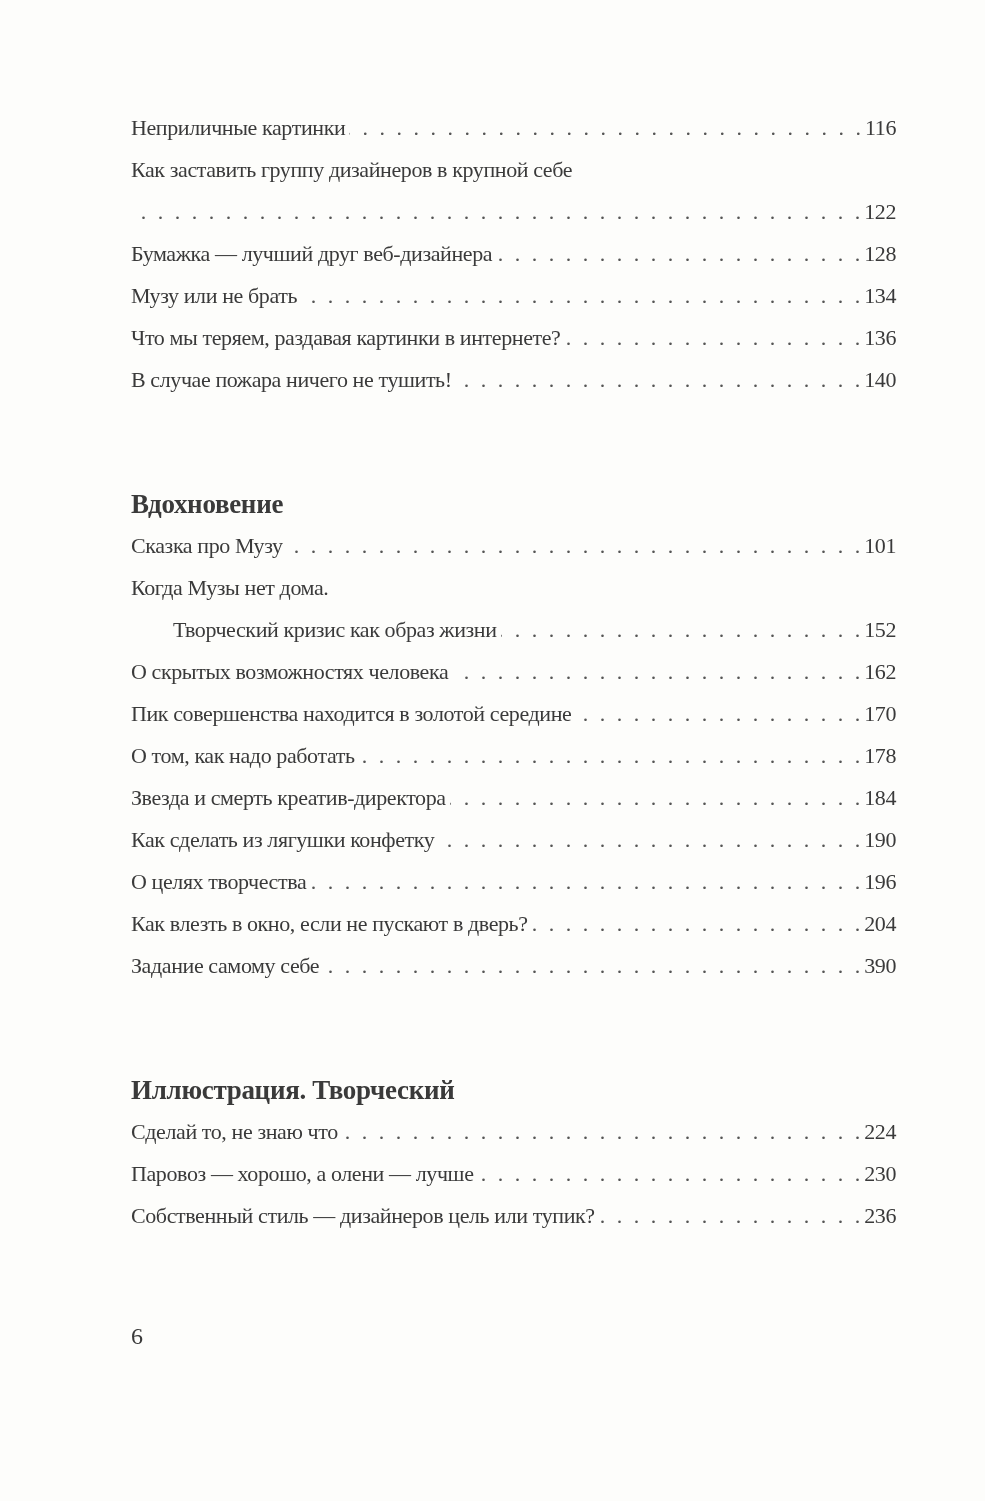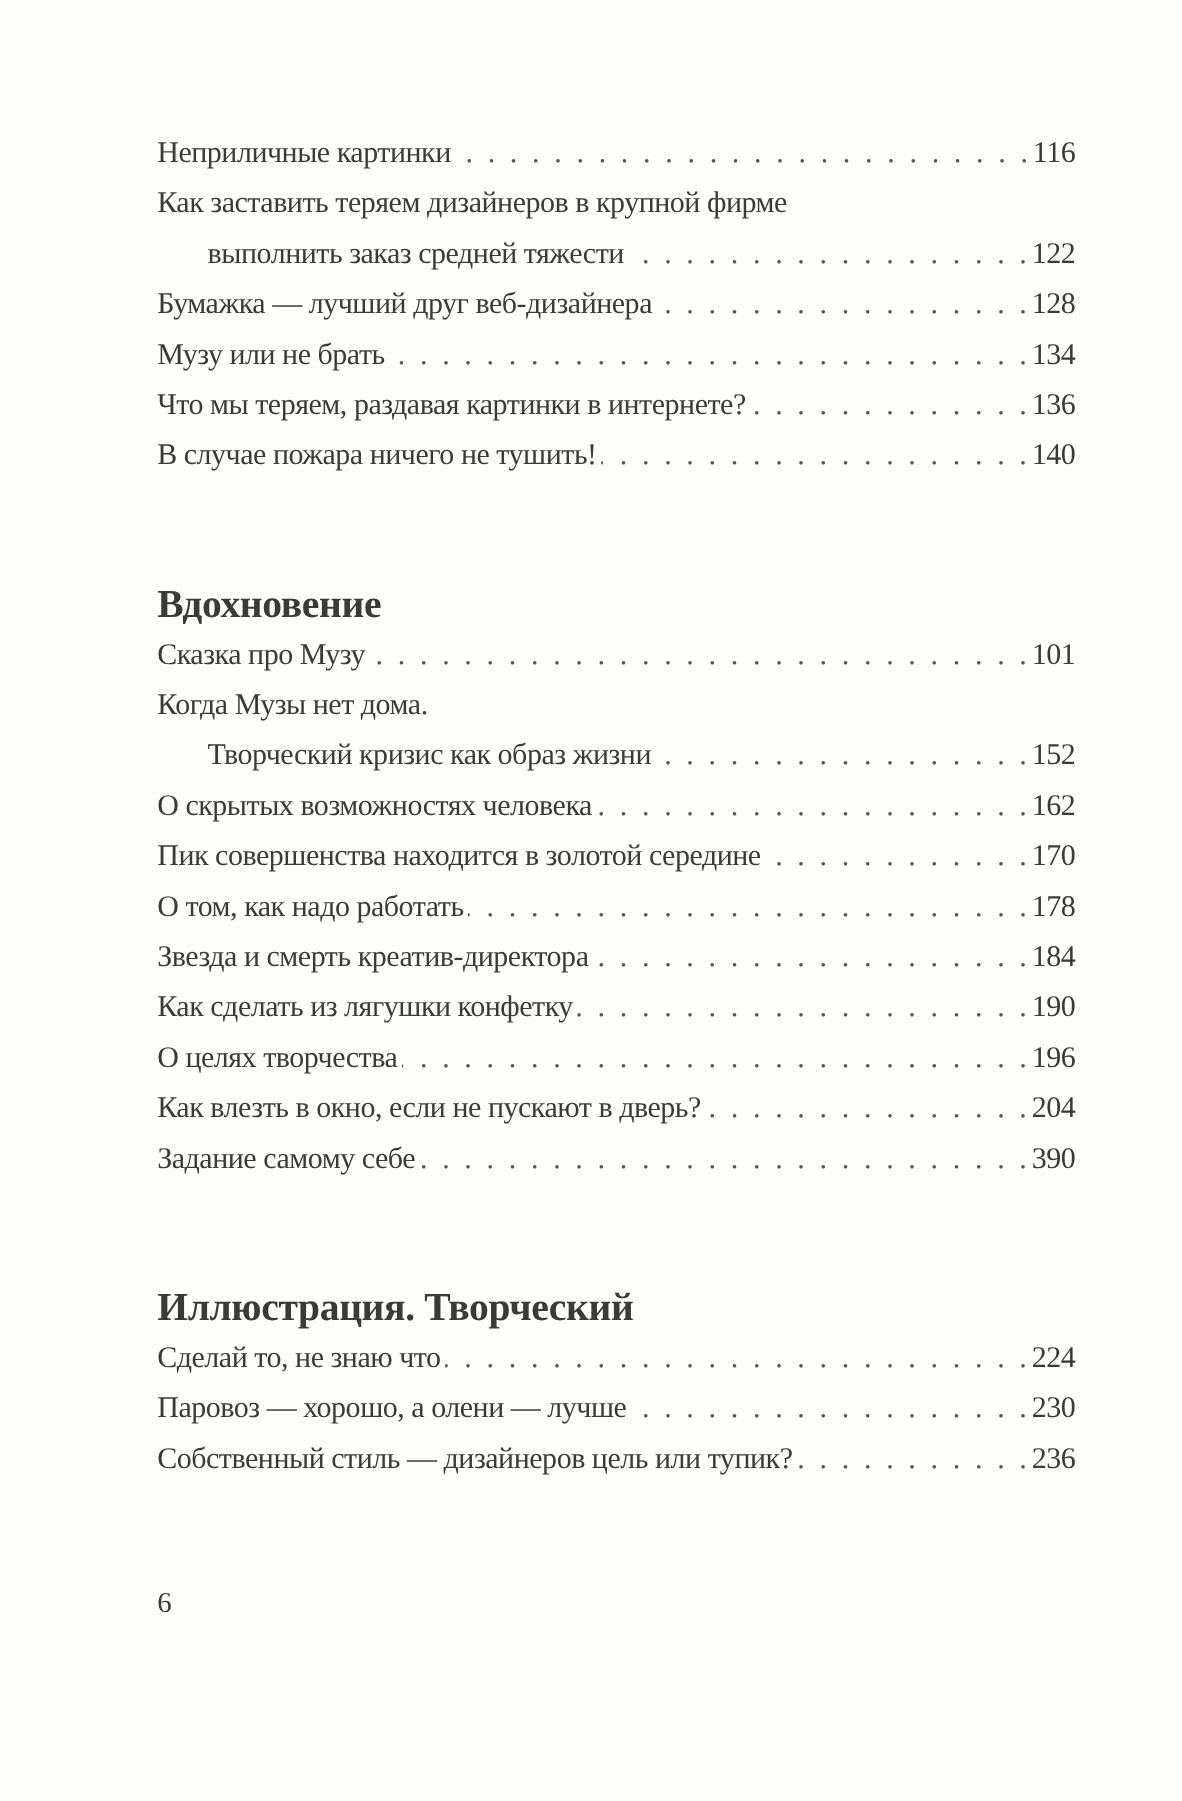--- a/index.html
+++ b/index.html
@@ -1,44 +1,43 @@
 <!DOCTYPE html>
 <html><head>
 <meta charset="utf-8">
 <style>
   html, body { margin:0; padding:0; }
   body {
     width:985px; height:1501px; background:#fdfdfb; position:relative; overflow:hidden;
     font-family:"Liberation Serif", "DejaVu Serif", serif; color:#3a3a3a;
   }
   .toc { position:absolute; left:131px; width:765px; }
-  .row { display:flex; align-items:center; font-size:25px; height:42px; line-height:42px; letter-spacing:-0.4px; }
+  .row { display:flex; align-items:center; font-size:22px; height:42px; line-height:42px; letter-spacing:-0.4px; }
   .row.indent .title { padding-left:42px; }
   .row .title { white-space:nowrap; }
   .row .dots { flex:1; overflow:hidden; white-space:nowrap; margin:0 4px; letter-spacing:7px; color:#555; }
   .row .dots::before { content:". . . . . . . . . . . . . . . . . . . . . . . . . . . . . . . . . . . . . . . . . . . . . . . . . . . . . . . . . . . . . . . . . . . . . . . . . . . . . ."; letter-spacing:0; word-spacing:6px; float:right; }
   .row .page { white-space:nowrap; }
   .row.nodots { height:42px; }
-  .heading { font-weight:bold; font-size:33px; height:42px; line-height:42px; letter-spacing:-0.3px; }
+  .heading { font-weight:bold; font-size:27px; height:42px; line-height:42px; letter-spacing:-0.3px; }
   .pagenum { position:absolute; left:131px; top:1323px; font-size:24px; }
 </style>
 </head>
 <body>
 
 <div class="toc" style="top:107px;">
   <div class="row">
       <span class="title">Неприличные картинки</span>
       <span class="dots"></span>
       <span class="page">116</span>
     </div>
   <div class="row nodots">
-      <span class="title">Как заставить теряем дизайнеров в крупной фирме</span>
+      <span class="title">Как заставить группу дизайнеров в крупной себе</span>
     </div>
   <div class="row indent">
-      <span class="title">выполнить заказ средней тяжести</span>
       <span class="dots"></span>
       <span class="page">122</span>
     </div>
   <div class="row">
       <span class="title">Бумажка — лучший друг веб-дизайнера</span>
       <span class="dots"></span>
       <span class="page">128</span>
     </div>
   <div class="row">
       <span class="title">Музу или не брать</span>

